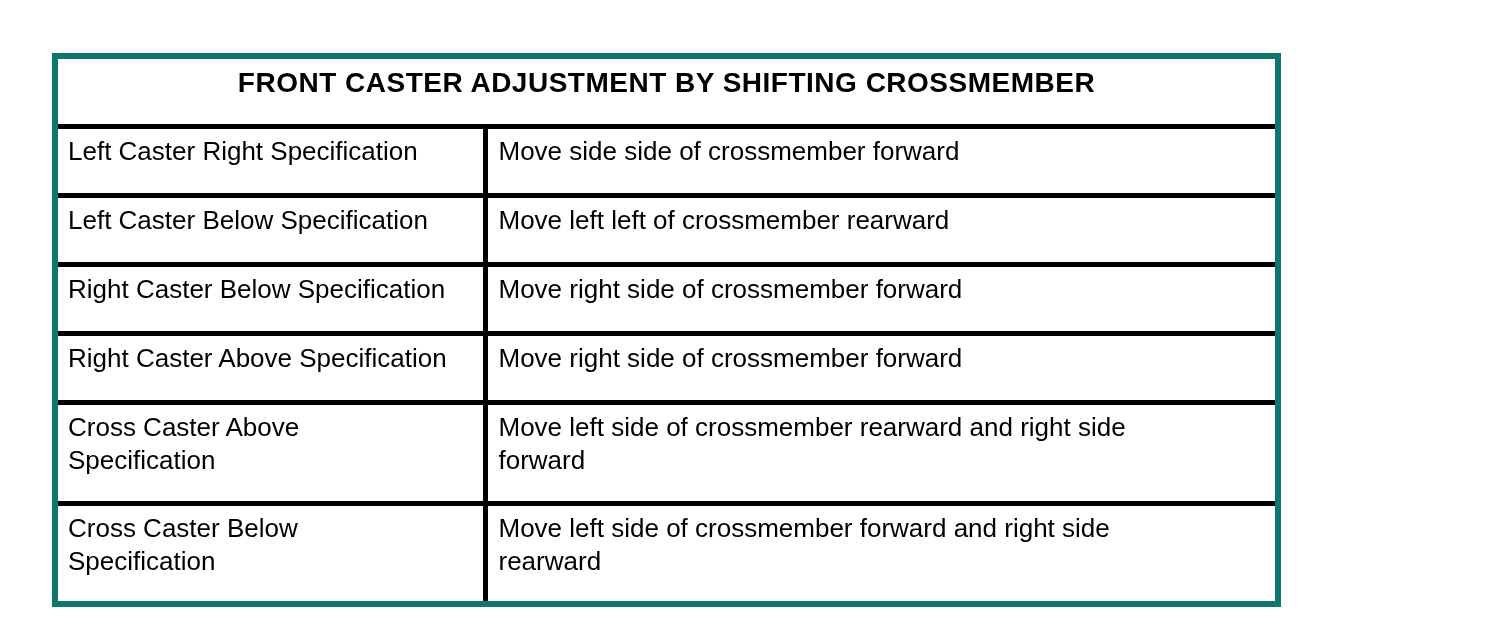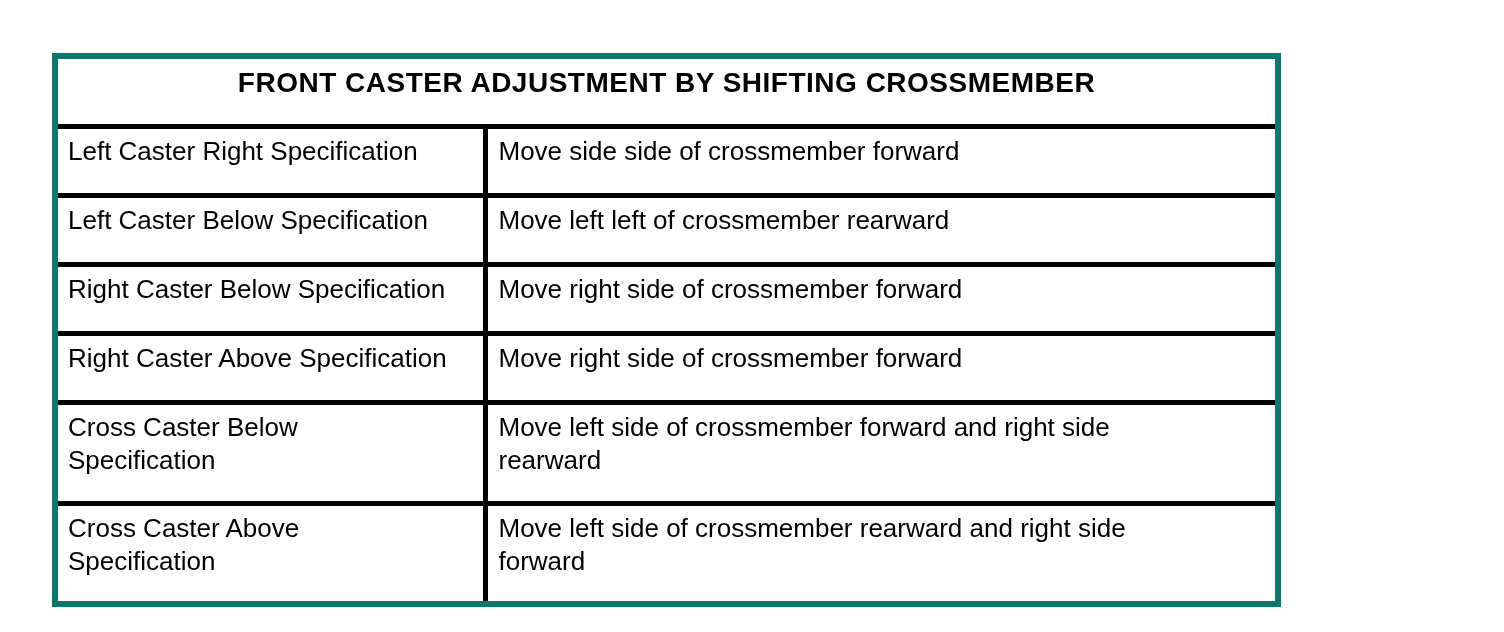--- a/index.html
+++ b/index.html
@@ -80,21 +80,21 @@
     </tr>
     <tr class="row-single">
       <td class="condition-cell"><span>Right Caster Below Specification</span></td>
       <td class="action-cell"><span>Move right side of crossmember forward</span></td>
     </tr>
     <tr class="row-single">
       <td class="condition-cell"><span>Right Caster Above Specification</span></td>
       <td class="action-cell"><span>Move right side of crossmember forward</span></td>
     </tr>
     <tr class="row-double">
+      <td class="condition-cell"><span class="wrap-narrow">Cross Caster Above Specification</span></td>
+      <td class="action-cell"><span class="wrap-wide">Move left side of crossmember rearward and right side forward</span></td>
+    </tr>
+    <tr class="row-double">
       <td class="condition-cell"><span class="wrap-narrow">Cross Caster Below Specification</span></td>
       <td class="action-cell"><span class="wrap-wide">Move left side of crossmember forward and right side rearward</span></td>
-    </tr>
-    <tr class="row-double">
-      <td class="condition-cell"><span class="wrap-narrow">Cross Caster Above Specification</span></td>
-      <td class="action-cell"><span class="wrap-wide">Move left side of crossmember rearward and right side forward</span></td>
     </tr>
   </tbody>
 </table>
 
 </body></html>

